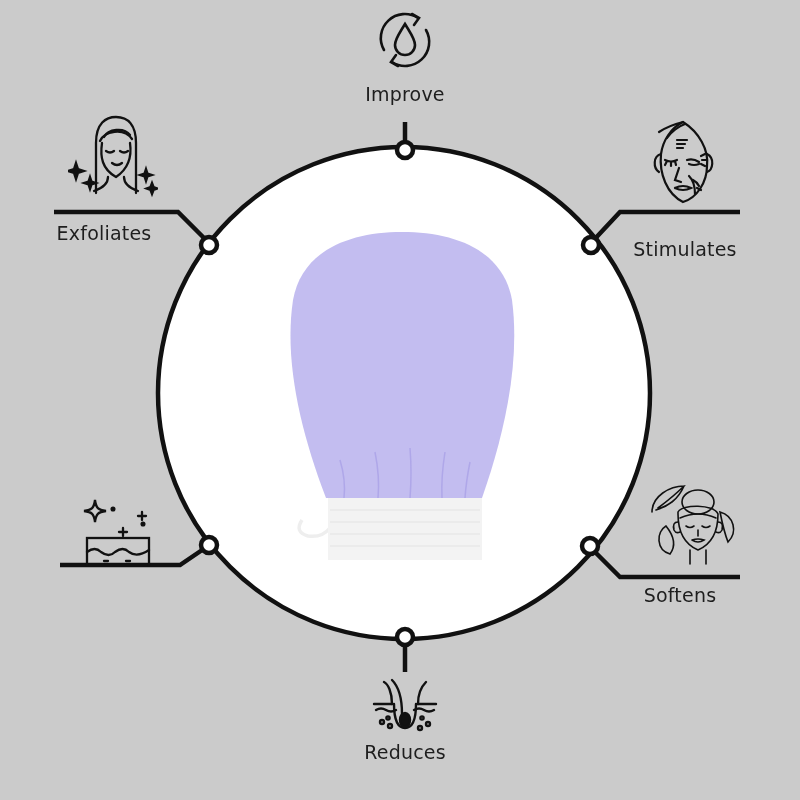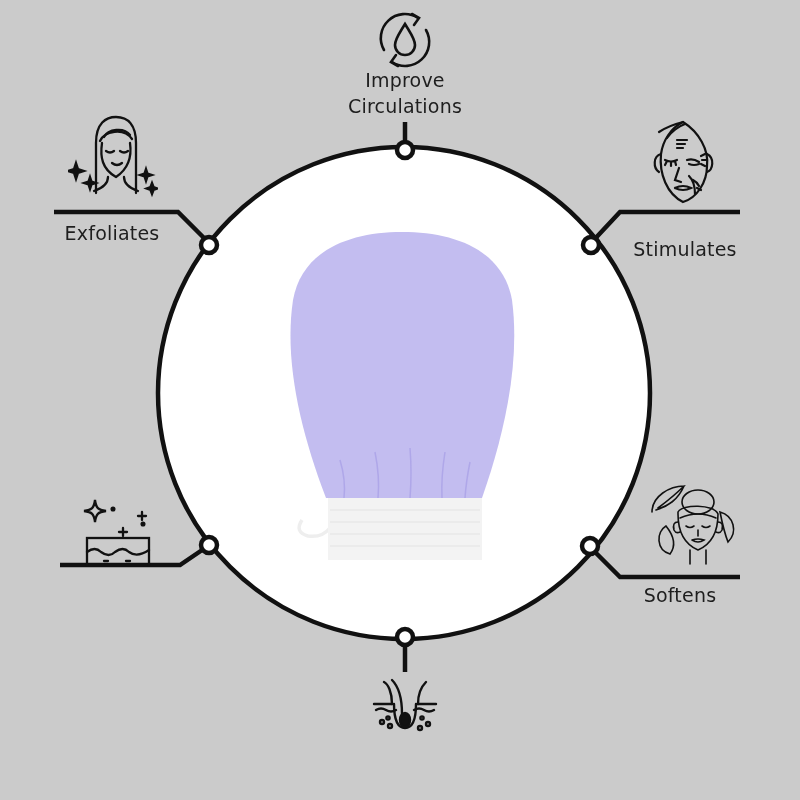--- a/index.html
+++ b/index.html
@@ -63,41 +63,40 @@
 
   <div class="icon" style="left:372px;top:8px">
     <svg width="66" height="64" viewBox="0 0 66 64" fill="none" stroke="#111" stroke-width="2.6" stroke-linecap="round">
       <path d="M12,42 A24,24 0 0 1 46,10"></path>
       <path d="M40,6 l7,4 l-5,7"></path>
       <path d="M54,22 A24,24 0 0 1 20,54"></path>
       <path d="M26,58 l-7,-4 l5,-7"></path>
       <path d="M33,16 C27,26 23,31 23,37 a10,10 0 0 0 20,0 C43,31 39,26 33,16 Z"></path>
     </svg>
   </div>
-  <div class="label" style="left:330px;top:67px;width:150px">
+  <div class="label" style="left:330px;top:81px;width:150px">
     <span>Improve</span>
-    <span>Circulations</span>
   </div>
 
   <div class="icon" style="left:68px;top:113px">
     <svg width="90" height="85" viewBox="0 0 90 85" fill="none" stroke="#111" stroke-width="2.3" stroke-linecap="round">
       <path d="M28,80 L28,30 C28,10 38,4 48,4 C60,4 68,12 68,30 L68,80"></path>
       <path d="M36,24 C40,16 56,14 62,22"></path>
       <path d="M32,28 C36,18 56,14 64,26"></path>
       <path d="M34,30 C32,44 34,56 48,64 C60,56 64,44 62,30"></path>
       <path d="M38,38 q4,3 8,0 M52,38 q4,3 8,0"></path>
       <path d="M44,50 q5,4 10,0"></path>
       <path d="M40,64 C40,72 32,76 26,78 M56,64 C56,72 64,76 70,78"></path>
       <path d="M8,50 l2,6 l6,2 l-6,2 l-2,6 l-2,-6 l-6,-2 l6,-2 z" fill="#111"></path>
       <path d="M22,64 l1.5,4.5 l4.5,1.5 l-4.5,1.5 l-1.5,4.5 l-1.5,-4.5 l-4.5,-1.5 l4.5,-1.5 z" fill="#111"></path>
       <path d="M78,56 l1.5,4.5 l4.5,1.5 l-4.5,1.5 l-1.5,4.5 l-1.5,-4.5 l-4.5,-1.5 l4.5,-1.5 z" fill="#111"></path>
       <path d="M84,70 l1.5,4 l4,1.5 l-4,1.5 l-1.5,4 l-1.5,-4 l-4,-1.5 l4,-1.5 z" fill="#111"></path>
     </svg>
   </div>
-  <div class="label" style="left:52px;top:220px;width:120px">
+  <div class="label" style="left:44px;top:220px;width:120px">
     <span>Exfoliates</span>
   </div>
 
   <div class="icon" style="left:645px;top:118px">
     <svg width="80" height="90" viewBox="0 0 80 90" fill="none" stroke="#111" stroke-width="2.2" stroke-linecap="round">
       <path d="M38,4 C26,10 18,22 16,36 C14,56 22,76 38,84 C52,80 62,64 62,48 C64,32 54,14 38,4 Z"></path>
       <path d="M38,4 C30,6 20,10 14,14 M40,6 C34,8 26,14 22,20"></path>
       <path d="M16,36 C8,38 8,50 14,54 M62,36 C70,40 68,52 62,54"></path>
       <path d="M32,22 h10 M32,26 h8 M32,30 h6"></path>
       <path d="M20,42 q6,3 12,0 M22,43 l-2,4 M26,44 v4 M30,43 l1,4"></path>
@@ -156,14 +155,15 @@
       <ellipse cx="33" cy="42" rx="5" ry="7" fill="#111"></ellipse>
       <circle cx="10" cy="44" r="2"></circle>
         <circle cx="16" cy="40" r="1.6"></circle>
         <circle cx="18" cy="48" r="2"></circle>
       <circle cx="50" cy="40" r="1.6"></circle>
         <circle cx="56" cy="46" r="2"></circle>
         <circle cx="48" cy="50" r="2"></circle>
     </svg>
   </div>
   <div class="label" style="left:330px;top:739px;width:150px">
+    <span>Reduces</span>
   </div>
 </div>
 
 </body></html>

